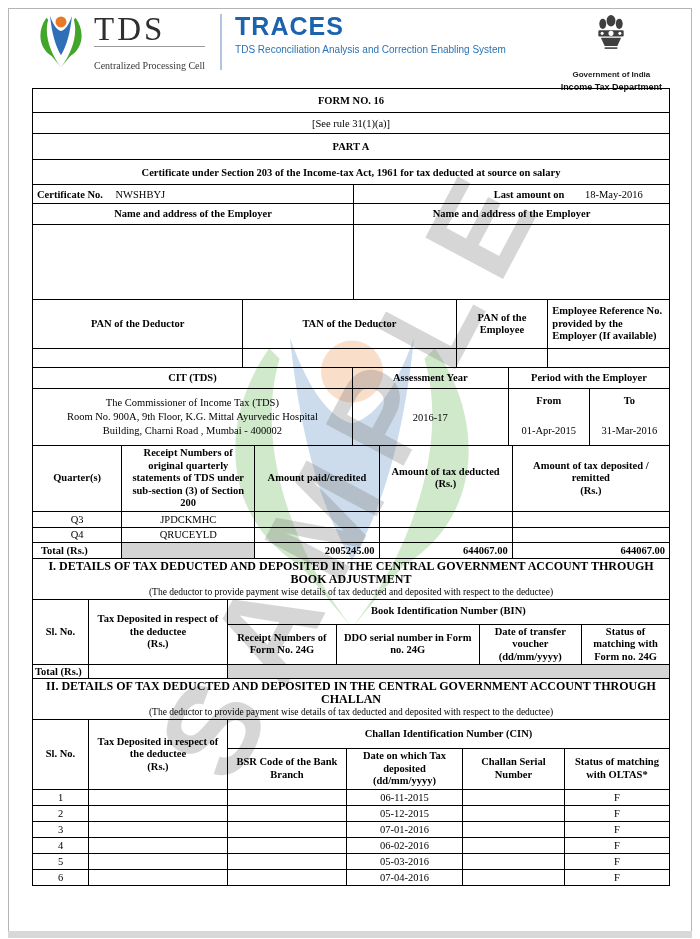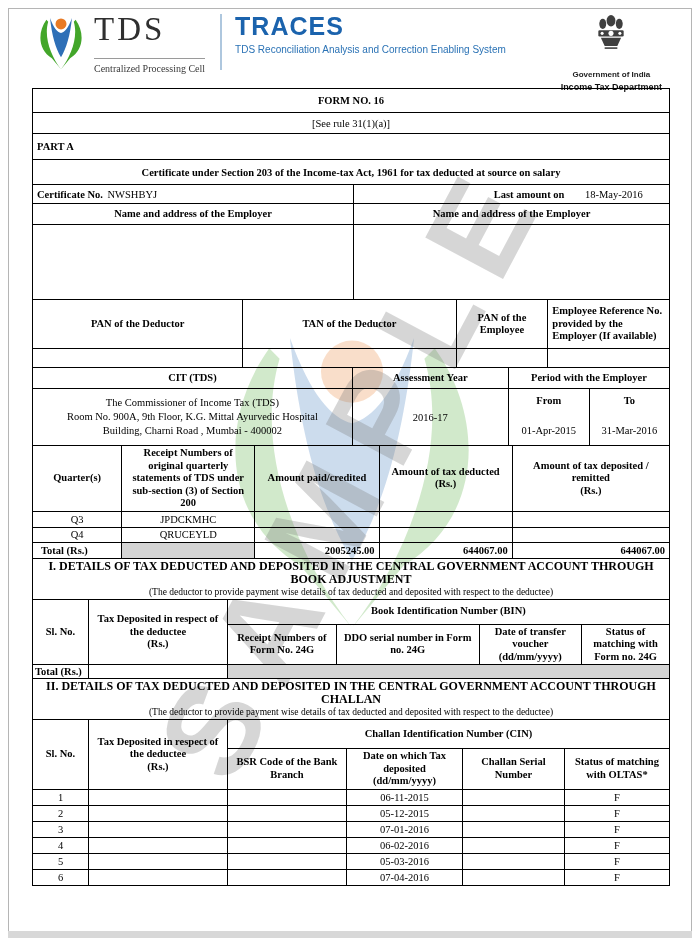--- a/index.html
+++ b/index.html
@@ -15,44 +15,44 @@
     font-family:"Liberation Sans","DejaVu Sans",sans-serif;font-weight:bold;font-size:128px;
     letter-spacing:24px;color:#7a7a7a;opacity:.30;white-space:nowrap;}
 
   .content{position:relative;z-index:1;}
 
   
   .header{position:absolute;top:14px;left:38px;right:38px;height:66px;display:flex;align-items:flex-start;}
   .brand{display:flex;align-items:center;}
   .brand-text{margin-left:10px;}
   .brand-title{font-size:33px;letter-spacing:3px;color:#2f2f2f;line-height:30px;font-family:"Liberation Serif",serif;}
-  .brand-sub{font-size:10px;color:#3a3a3a;border-top:1.5px solid #9a9a9a;padding-top:4px;margin-top:14px;}
+  .brand-sub{font-size:10px;color:#3a3a3a;border-top:1.5px solid #9a9a9a;padding-top:13px;margin-top:2px;}
   .vdiv{width:2px;height:56px;background:#aec7de;margin:0 13px 0 15px;}
   .traces-title{font-family:"Liberation Sans","DejaVu Sans",sans-serif;font-weight:bold;font-size:25px;color:#1b63ad;letter-spacing:1px;line-height:25px;}
   .traces-sub{font-family:"Liberation Sans","DejaVu Sans",sans-serif;font-size:10px;color:#2a72b5;margin-top:5px;}
   .govt{margin-left:auto;text-align:center;font-family:"Liberation Sans","DejaVu Sans",sans-serif;line-height:10px;}
   .govt-l1{font-size:8px;font-weight:bold;color:#222;margin-top:16px;}
   .govt-l2{font-size:9px;font-weight:bold;color:#111;margin-top:2px;}
 
   
   .formwrap{position:absolute;top:88px;left:32px;width:638px;}
   table.ft{width:638px;border-collapse:collapse;table-layout:fixed;margin-top:-1px;}
   table.ft:first-child{margin-top:0;}
   .ft td{border:1px solid #000;font-size:10.5px;padding:1px 4px;vertical-align:middle;overflow:hidden;}
   .b{font-weight:bold;}
   .c{text-align:center;}
   .r{text-align:right;}
   .shade{background:#d4d4d4;}
   .title-main{font-size:13.5px;font-weight:bold;text-align:center;}
-  .title-part{font-size:14px;font-weight:bold;}
+  .title-part{font-size:14px;font-weight:bold;text-align:center;}
   .small{font-size:10px;}
   .sec-title{font-size:12px;font-weight:bold;text-align:center;line-height:13px;}
   .sec-sub{font-size:9.5px;text-align:center;line-height:12px;}
   .hdr{font-weight:bold;text-align:center;line-height:12.5px;}
-  .val-gap{display:inline-block;margin-left:2px;font-weight:normal;}
+  .val-gap{display:inline-block;margin-left:10px;font-weight:normal;}
   .lu-cell{text-align:right;padding-right:12px;}
   .lu-val{display:inline-block;margin-left:18px;font-weight:normal;width:80px;text-align:left;}
   .addr-line{text-align:center;line-height:14px;font-size:10.5px;}
   .ft-period-h{font-weight:bold;text-align:center;}
   .ft-period-v{text-align:center;margin-top:19px;}
 </style>
 </head>
 <body>
 
 <div class="page">

